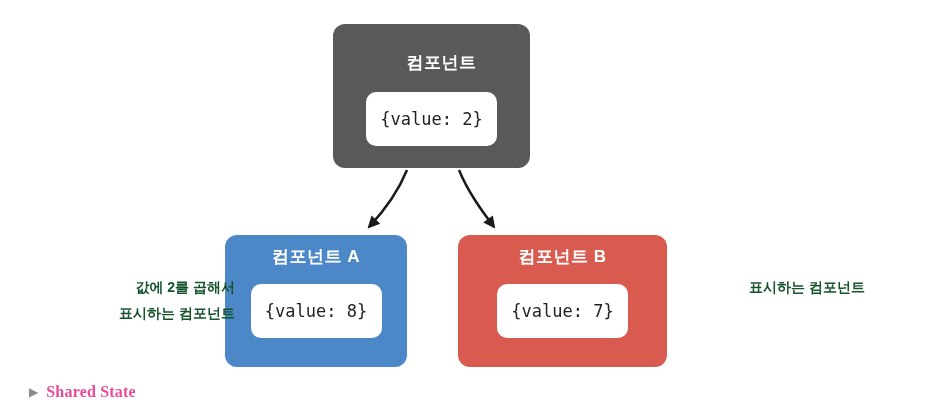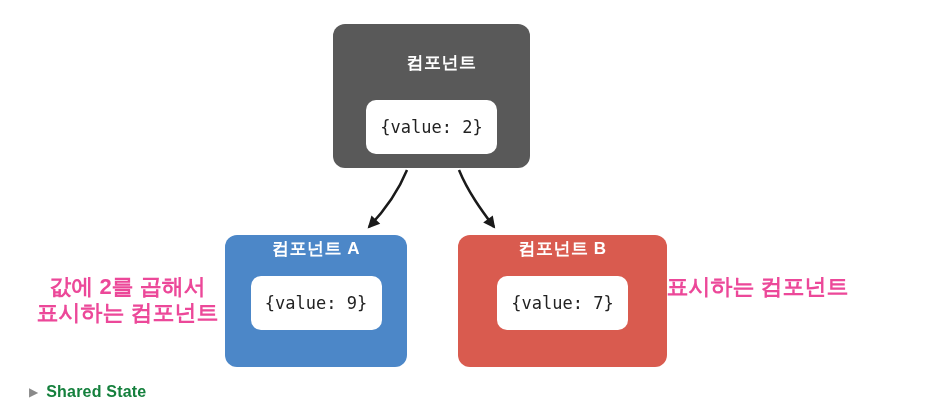--- a/index.html
+++ b/index.html
@@ -39,73 +39,74 @@
     background: #d95b4f;
   }
   .node-title {
     color: #ffffff;
     font-weight: bold;
     font-size: 17px;
     letter-spacing: 0.5px;
     text-align: center;
   }
   .node-parent .node-title { margin-top: 27px; margin-left: 20px; }
-  .node-a .node-title, .node-b .node-title { margin-top: 2px; }
+  .node-a .node-title, .node-b .node-title { margin-top: 10px; }
   .value-chip {
     background: #ffffff;
     border-radius: 10px;
     width: 131px;
     height: 54px;
     display: flex;
     align-items: center;
     justify-content: center;
     font-family: "DejaVu Sans Mono", "Liberation Mono", monospace;
     font-size: 17px;
     color: #222222;
     white-space: pre;
   }
-  .node-parent .value-chip { margin-top: 26px; }
+  .node-parent .value-chip { margin-top: 18px; }
   .node-a .value-chip, .node-b .value-chip { margin-top: 16px; }
   .arrows-layer {
     position: absolute;
     left: 0; top: 0;
     width: 930px; height: 416px;
     pointer-events: none;
   }
   .side-label {
     position: absolute;
     width: 215px;
-    color: #ec4899;
+    color: #14532d;
     font-weight: bold;
-    font-size: 22px;
+    font-size: 14px;
     line-height: 26px;
-    text-align: center;
+    text-align: right;
     top: 274px;
   }
   .side-label-left { left: 20px; }
   .side-label-right { left: 650px; }
   .disclosure {
     position: absolute;
     left: 29px;
     top: 383px;
     display: flex;
     align-items: center;
     gap: 8px;
     cursor: pointer;
   }
   .disclosure-icon {
     color: #8a8a8a;
     font-size: 12px;
     line-height: 1;
   }
   .disclosure-label {
-    color: #15803d;
+    color: #ec4899;
     font-weight: 600;
     font-size: 16px;
     letter-spacing: 0.2px;
+    font-family: Liberation Serif, serif;
   }
 </style>
 </head>
 <body>
 
 <div class="canvas">
 
   <div class="node node-parent">
     <div class="node-title">컴포넌트</div>
     <div class="value-chip">{value: 2}</div>
@@ -116,21 +117,21 @@
       <marker id="arrowhead" markerUnits="userSpaceOnUse" markerWidth="14" markerHeight="14" refX="11" refY="7" orient="auto">
         <path d="M1,1 L13,7 L1,13 Z" fill="#1a1a1a"></path>
       </marker>
     </defs>
     <path d="M 407 170 C 398 192 384 211 369 227" fill="none" stroke="#1a1a1a" stroke-width="2.5" marker-end="url(#arrowhead)"></path>
     <path d="M 459 170 C 468 192 482 211 494 227" fill="none" stroke="#1a1a1a" stroke-width="2.5" marker-end="url(#arrowhead)"></path>
   </svg>
 
   <div class="node node-a">
     <div class="node-title">컴포넌트 A</div>
-    <div class="value-chip">{value: 9}</div>
+    <div class="value-chip">{value: 8}</div>
   </div>
 
   <div class="node node-b">
     <div class="node-title">컴포넌트 B</div>
     <div class="value-chip">{value: 7}</div>
   </div>
 
   <div class="side-label side-label-left">
     <div>값에 2를 곱해서</div>
     <div>표시하는 컴포넌트</div>

